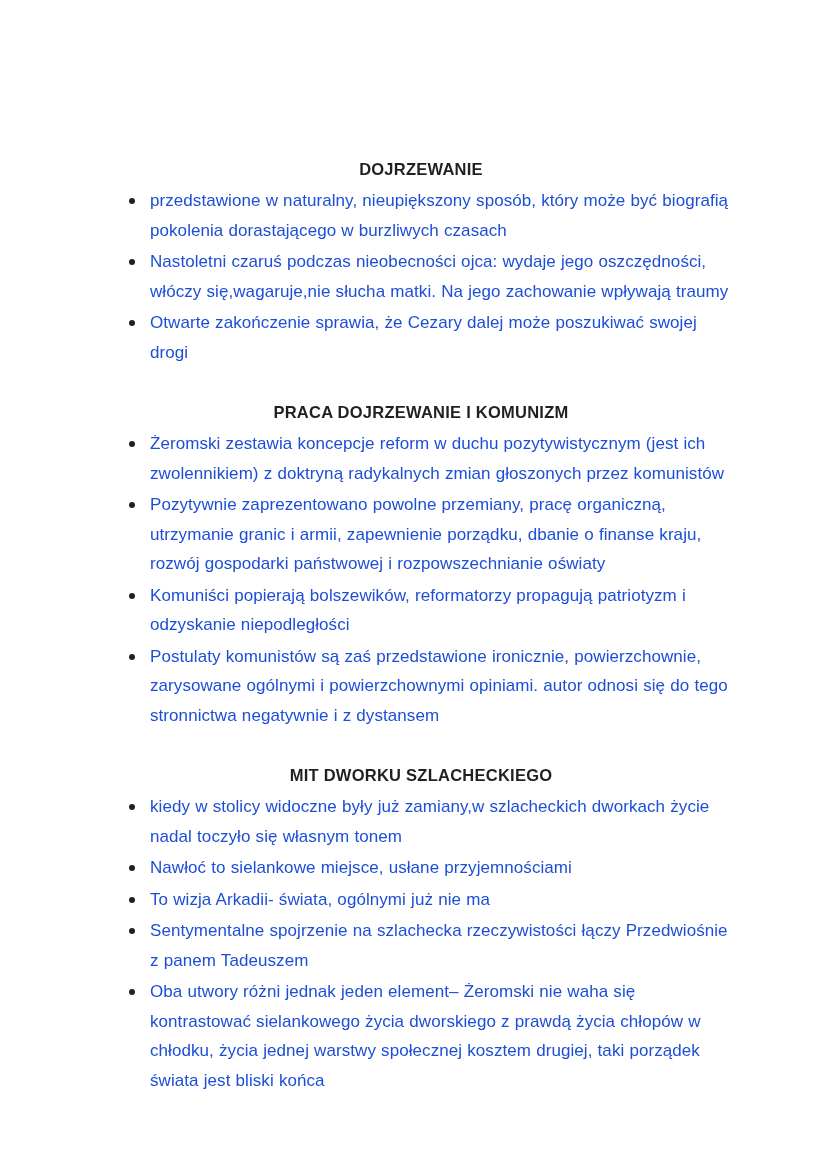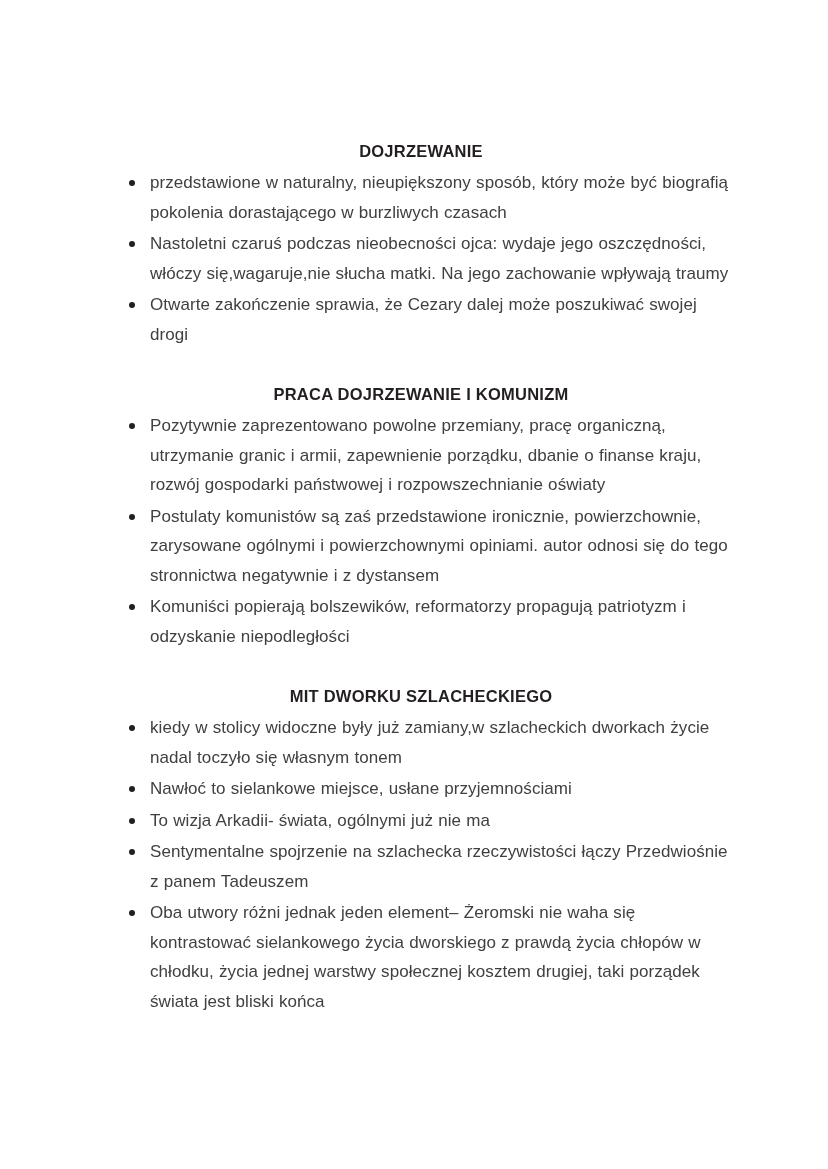--- a/index.html
+++ b/index.html
@@ -19,21 +19,21 @@
     position: relative;
     width: 828px;
     height: 1169px;
     background: #ffffff;
     box-sizing: border-box;
     padding: 0;
   }
   .content {
     position: absolute;
     left: 114px;
-    top: 140px;
+    top: 158px;
     width: 616px;
   }
   .section {
     margin: 0 0 34px 0;
   }
   .section:last-child {
     margin-bottom: 12px;
   }
   .section-heading {
     text-align: center;
@@ -50,21 +50,21 @@
     margin: 0;
     padding: 0;
   }
   .bullet-item {
     position: relative;
     padding-left: 36px;
     margin: 0 0 2px 0;
     font-size: 17px;
     line-height: 29.5px;
     letter-spacing: 0.004em;
-    color: #404040;
+    color: #1d4ed8;
     word-spacing: 0.02em;
   }
   .bullet-item:last-child {
     margin-bottom: 0;
   }
   .bullet-marker {
     position: absolute;
     left: 15px;
     top: 12px;
     width: 6px;
@@ -98,29 +98,33 @@
           <span class="bullet-text">Otwarte zakończenie sprawia, że Cezary dalej może poszukiwać swojej drogi</span>
         </li>
       </ul>
     </section>
 
     <section class="section">
       <h2 class="section-heading">PRACA DOJRZEWANIE I KOMUNIZM</h2>
       <ul class="bullet-list">
         <li class="bullet-item">
           <span class="bullet-marker"></span>
+          <span class="bullet-text">Żeromski zestawia koncepcje reform w duchu pozytywistycznym (jest ich zwolennikiem) z doktryną radykalnych zmian głoszonych przez komunistów</span>
+        </li>
+        <li class="bullet-item">
+          <span class="bullet-marker"></span>
           <span class="bullet-text">Pozytywnie zaprezentowano powolne przemiany, pracę organiczną, utrzymanie granic i armii, zapewnienie porządku, dbanie o finanse kraju, rozwój gospodarki państwowej i rozpowszechnianie oświaty</span>
         </li>
         <li class="bullet-item">
           <span class="bullet-marker"></span>
-          <span class="bullet-text">Postulaty komunistów są zaś przedstawione ironicznie, powierzchownie, zarysowane ogólnymi i powierzchownymi opiniami. autor odnosi się do tego stronnictwa negatywnie i z dystansem</span>
+          <span class="bullet-text">Komuniści popierają bolszewików, reformatorzy propagują patriotyzm i odzyskanie niepodległości</span>
         </li>
         <li class="bullet-item">
           <span class="bullet-marker"></span>
-          <span class="bullet-text">Komuniści popierają bolszewików, reformatorzy propagują patriotyzm i odzyskanie niepodległości</span>
+          <span class="bullet-text">Postulaty komunistów są zaś przedstawione ironicznie, powierzchownie, zarysowane ogólnymi i powierzchownymi opiniami. autor odnosi się do tego stronnictwa negatywnie i z dystansem</span>
         </li>
       </ul>
     </section>
 
     <section class="section">
       <h2 class="section-heading">MIT DWORKU SZLACHECKIEGO</h2>
       <ul class="bullet-list">
         <li class="bullet-item">
           <span class="bullet-marker"></span>
           <span class="bullet-text">kiedy w stolicy widoczne były już zamiany,w szlacheckich dworkach życie nadal toczyło się własnym tonem</span>

